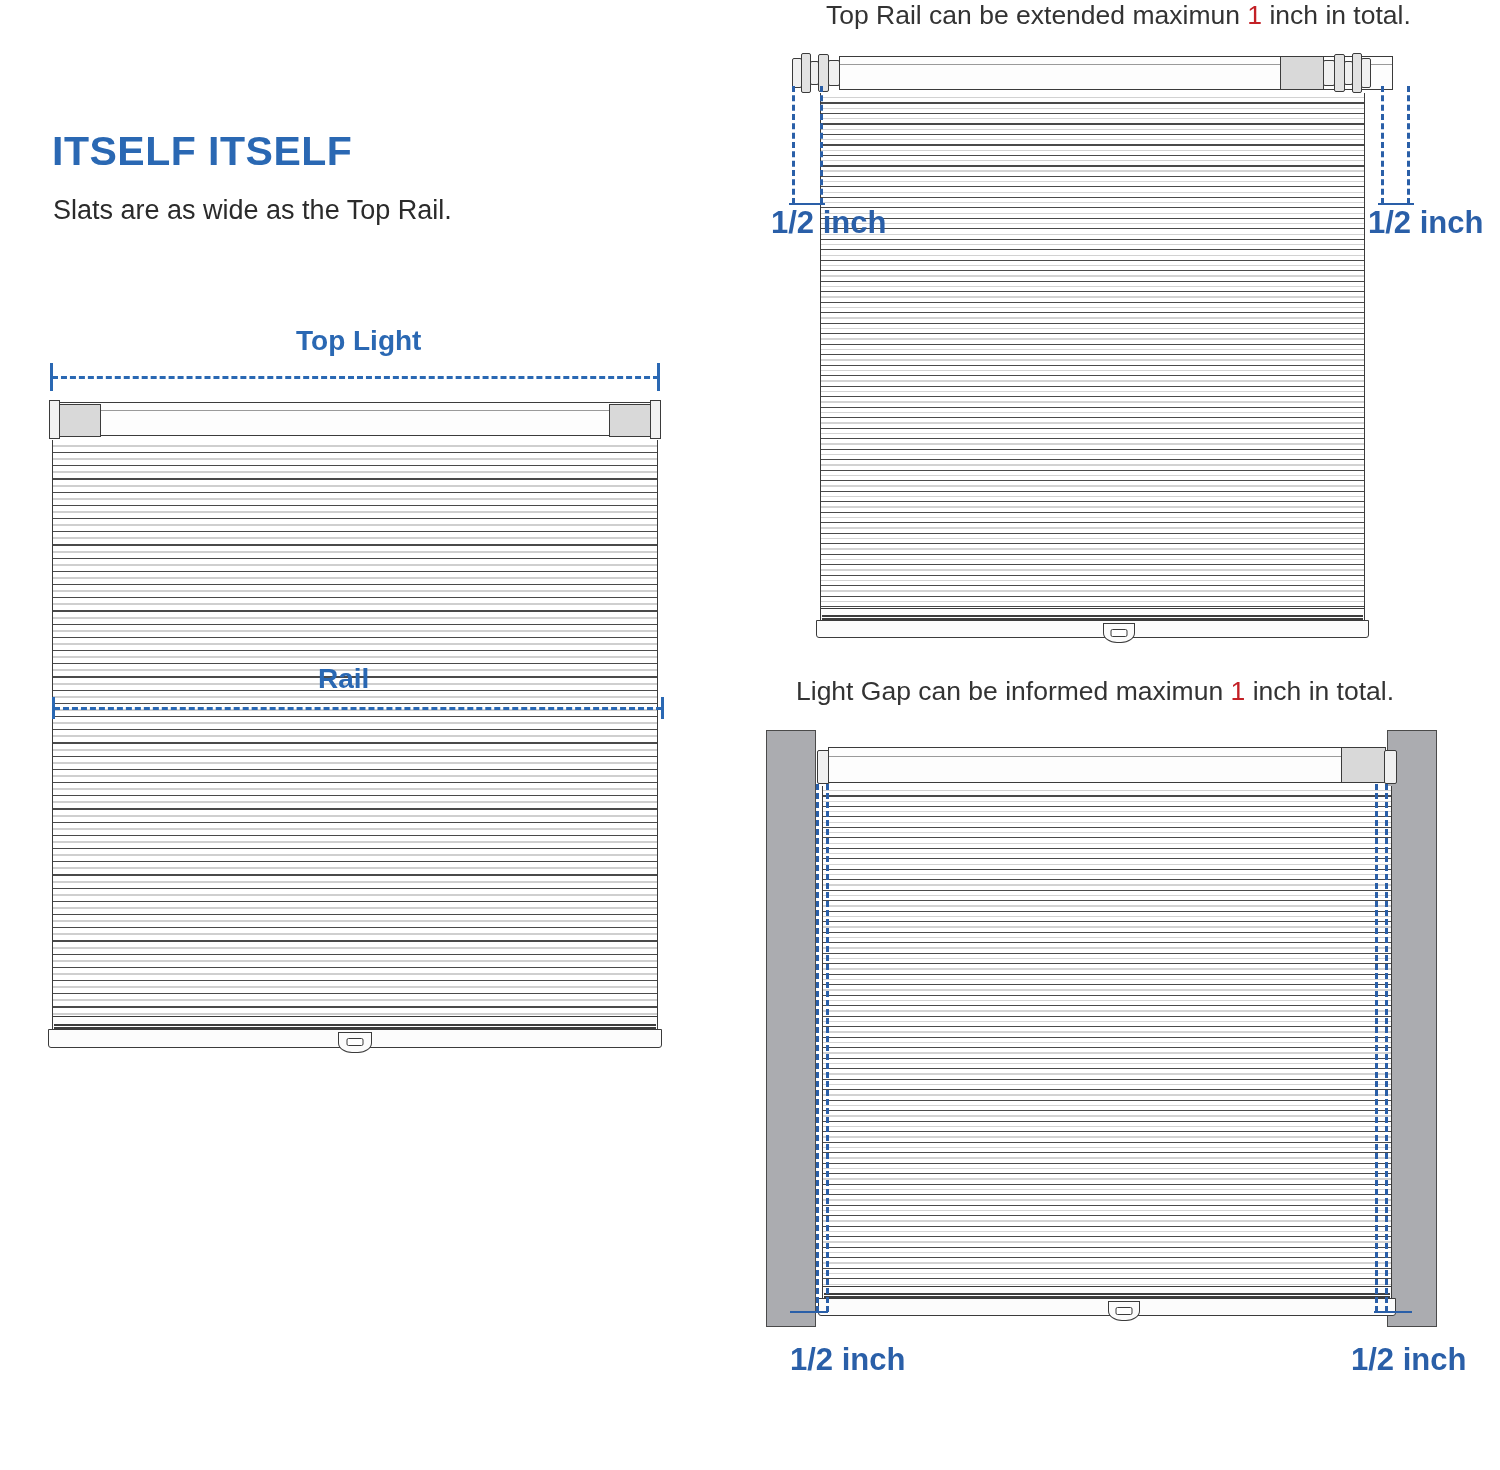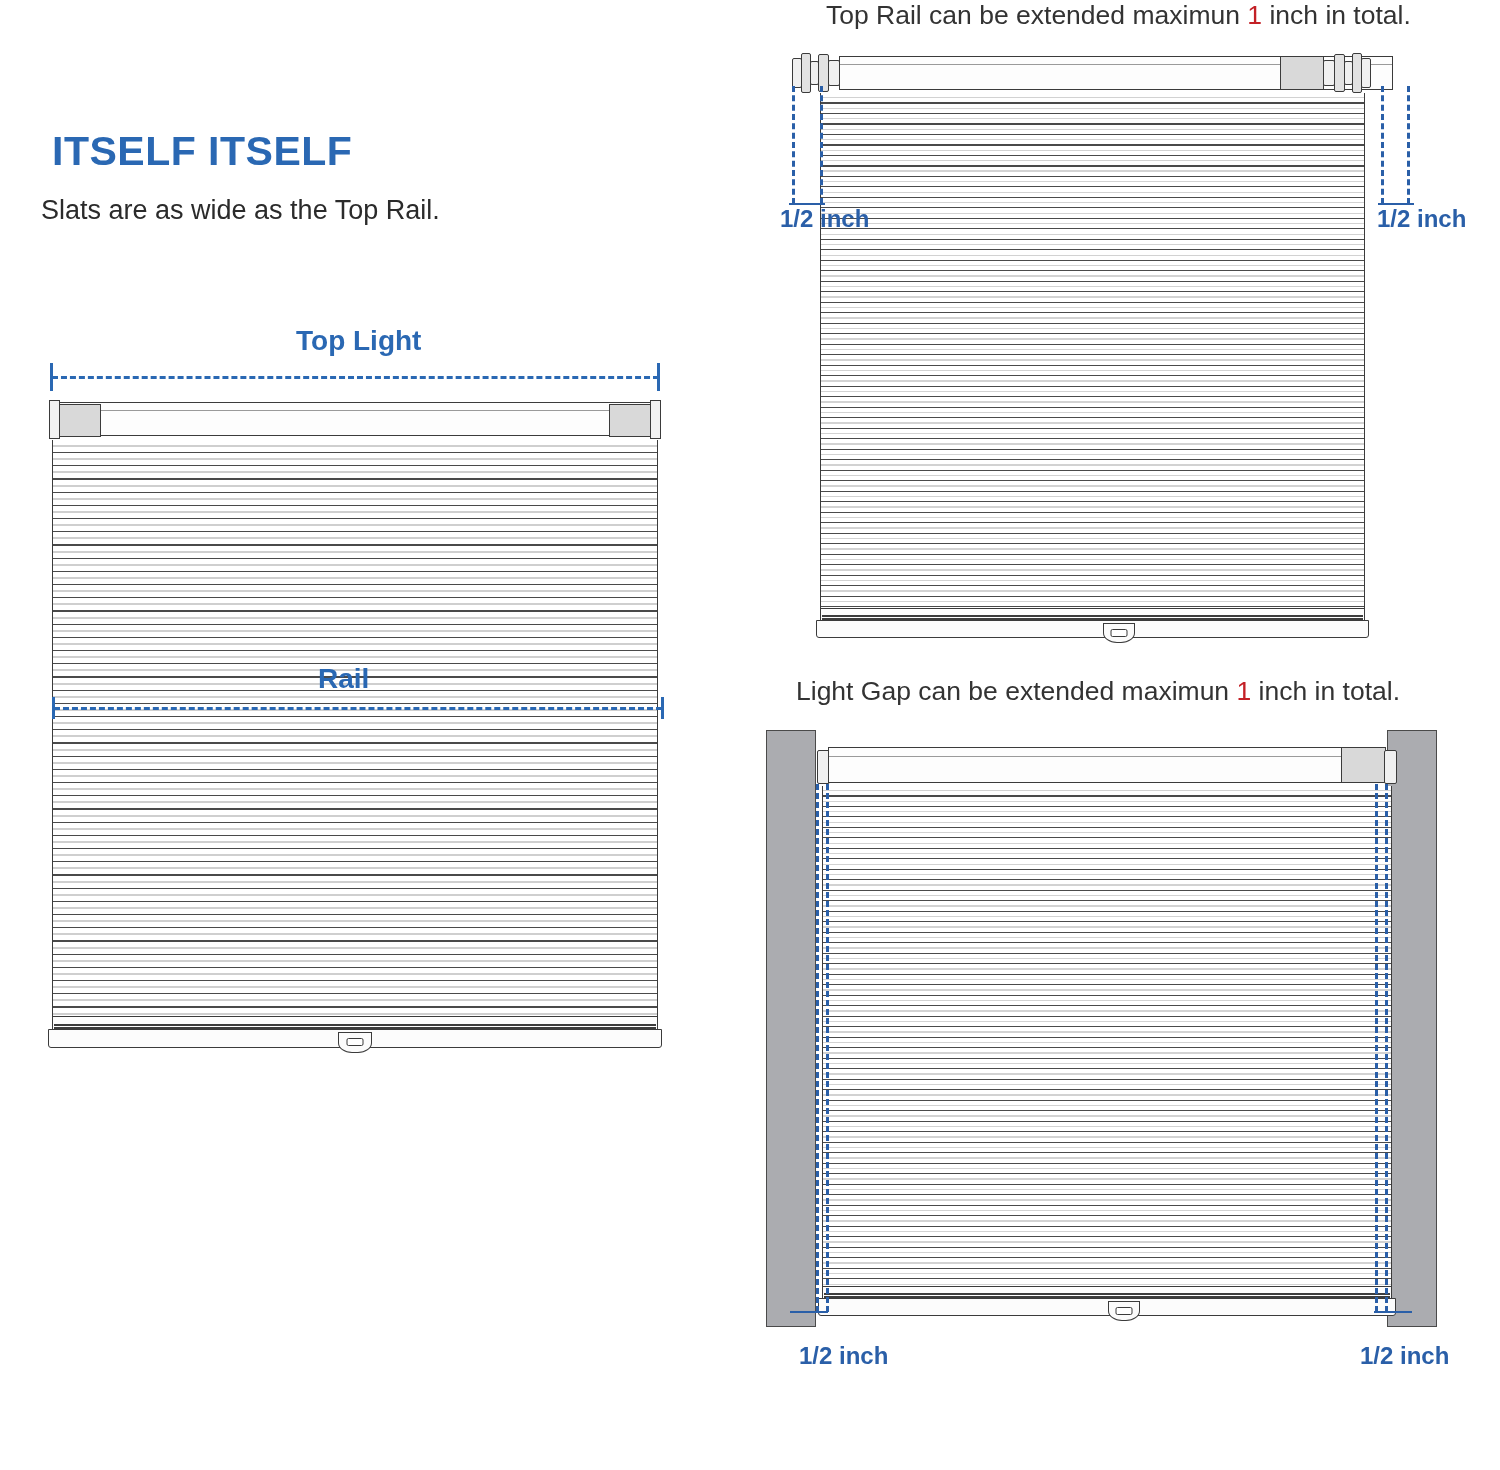--- a/index.html
+++ b/index.html
@@ -34,25 +34,24 @@
   .note .red{color:#c32026;}
   .lbl-blue{
     position:absolute;
     font-size:28px;
     font-weight:bold;
     color:#2a68b3;
     white-space:nowrap;
   }
   .lbl-half{
     position:absolute;
-    font-size:24px;
+    font-size:31px;
     font-weight:bold;
     color:#2a5fa8;
     white-space:nowrap;
-    margin-left:9px;
   }
 
   
   .banner{
     position:absolute;
     left:0;right:0;
     background:#dcdcde;
     display:flex;align-items:center;justify-content:center;
   }
   .banner-text{
@@ -204,21 +203,21 @@
     border:1.5px solid #4a4a4a;
     box-sizing:border-box;
   }
 </style>
 </head>
 <body>
 
 <div class="page">
 
   <div class="h1" style="left:52px;top:128px;">ITSELF ITSELF</div>
-  <div class="sub" style="left:41px;top:195px;">Slats are as wide as the Top Rail.</div>
+  <div class="sub" style="left:53px;top:195px;">Slats are as wide as the Top Rail.</div>
 
   <div class="lbl-blue" style="left:296px;top:325px;">Top Light</div>
   <div class="dim-cap" style="left:50px;top:363px;height:28px;"></div>
   <div class="dim-cap" style="left:657px;top:363px;height:28px;"></div>
   <div class="dim-dash-h" style="left:52px;top:376px;width:607px;"></div>
 
   <div class="shade" style="left:45px;top:398px;width:620px;height:650px;">
 
     <div class="toprail" style="left:7px;top:4px;width:606px;height:34px;">
       <div class="inner-line" style="top:7px;"></div>
@@ -280,21 +279,21 @@
   <div class="tick-h" style="left:789px;top:203px;width:36px;"></div>
 
   <div class="dim-dash-v" style="left:1407px;top:86px;height:118px;"></div>
   <div class="dim-dash-v" style="left:1381px;top:86px;height:118px;"></div>
   <div class="tick-h" style="left:1378px;top:203px;width:36px;"></div>
 
   <div class="lbl-half" style="left:771px;top:205px;">1/2 inch</div>
   <div class="lbl-half" style="left:1368px;top:205px;">1/2 inch</div>
 
   <div class="note" style="left:796px;top:676px;">
-    <span>Light Gap can be extended maximun </span><span class="red">1</span><span> inch in total.</span>
+    <span>Light Gap can be informed maximun </span><span class="red">1</span><span> inch in total.</span>
   </div>
 
   <div class="wall" style="left:766px;top:730px;width:50px;height:597px;"></div>
   <div class="wall" style="left:1387px;top:730px;width:50px;height:597px;"></div>
 
   <div class="shade" style="left:812px;top:742px;width:590px;height:590px;">
 
     <div class="knob" style="left:5px;top:8px;width:13px;height:34px;"></div>
     <div class="rail-cap" style="left:16px;top:5px;width:45px;height:36px;"></div>
 

